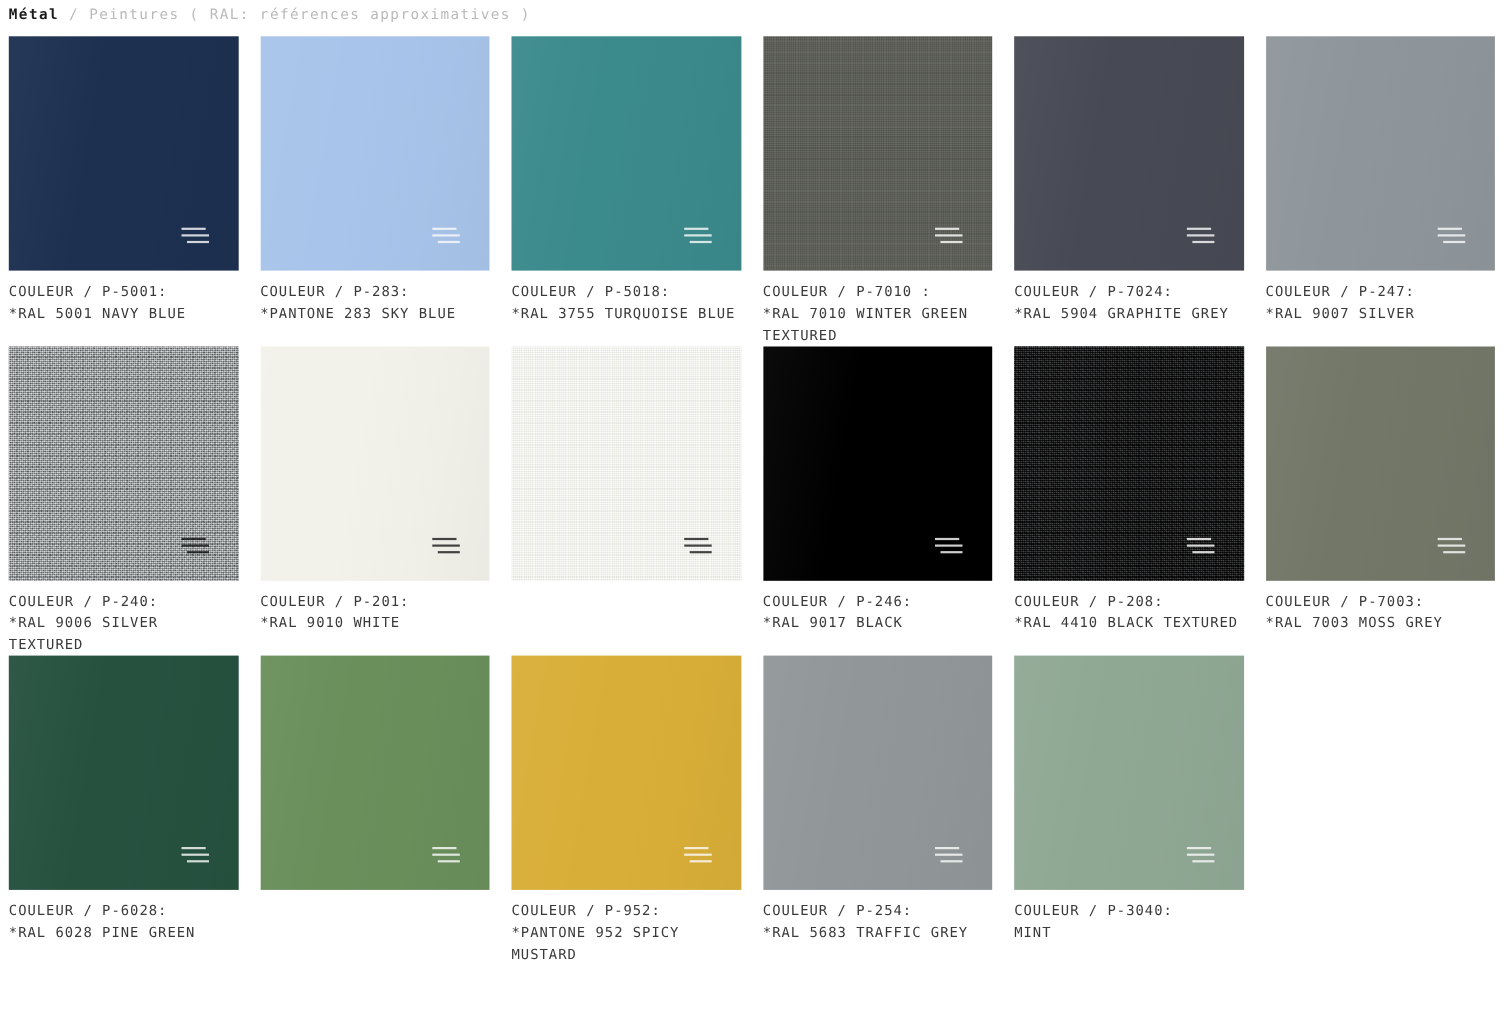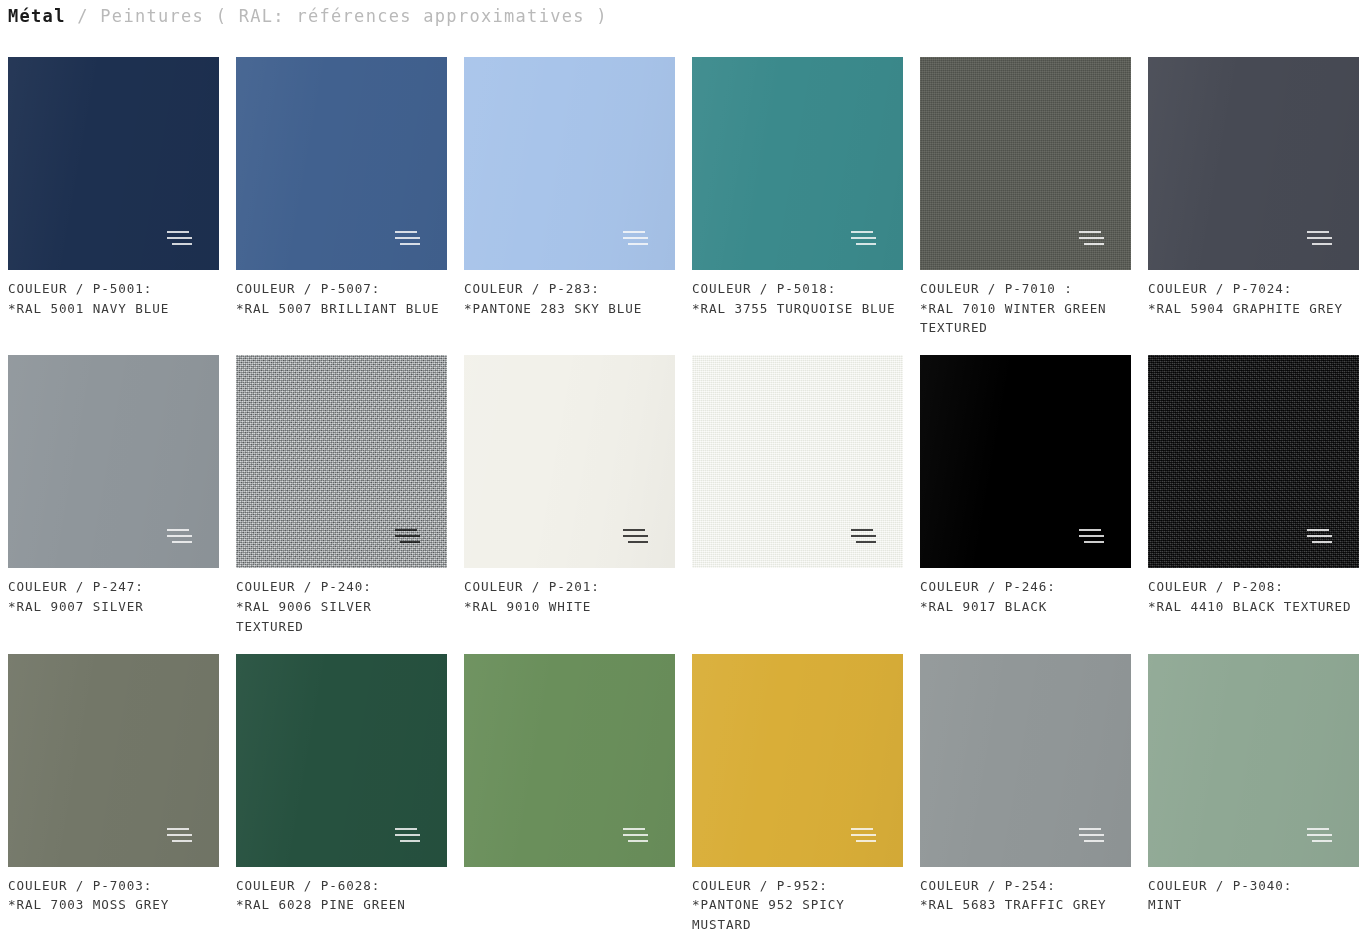--- a/index.html
+++ b/index.html
@@ -11,43 +11,42 @@
     height: 929px;
     overflow: hidden;
   }
   body {
     font-family: "DejaVu Sans Mono", "Liberation Mono", monospace;
   }
 
   
   #header {
     padding: 5px 8px 0 8px;
-    font-size: 17px;
+    font-size: 13px;
     letter-spacing: 1.3px;
     white-space: nowrap;
     line-height: 1.4;
   }
   #header .h-strong {
     color: #1a1a1a;
     font-weight: 700;
   }
   #header .h-light {
     color: #b9b9b9;
     font-weight: 400;
   }
 
   
   #grid {
-    margin-top: 28px;
+    margin-top: 10px;
     padding: 0 8px;
     display: grid;
     grid-template-columns: repeat(6, 1fr);
     column-gap: 20px;
     row-gap: 0;
-    gap: 17px;
   }
   .cell {
     display: flex;
     flex-direction: column;
   }
   .swatch {
     position: relative;
     width: 100%;
     height: 213px;
     overflow: hidden;
@@ -141,31 +140,20 @@
         <span class="corner-icon icon-light">
           <i></i>
           <i></i>
           <i></i>
         </span>
       </div>
       <div class="caption">COULEUR / P-5001:
 *RAL 5001 NAVY BLUE</div>
     </div>
     <div class="cell">
-      <div class="swatch sheen" style="background: rgb(65, 97, 143);">
-        <span class="corner-icon icon-light">
-          <i></i>
-          <i></i>
-          <i></i>
-        </span>
-      </div>
-      <div class="caption">COULEUR / P-5007:
-*RAL 5007 BRILLIANT BLUE</div>
-    </div>
-    <div class="cell">
       <div class="swatch sheen" style="background: rgb(168, 196, 234);">
         <span class="corner-icon icon-light">
           <i></i>
           <i></i>
           <i></i>
         </span>
       </div>
       <div class="caption">COULEUR / P-283:
 *PANTONE 283 SKY BLUE</div>
     </div>

